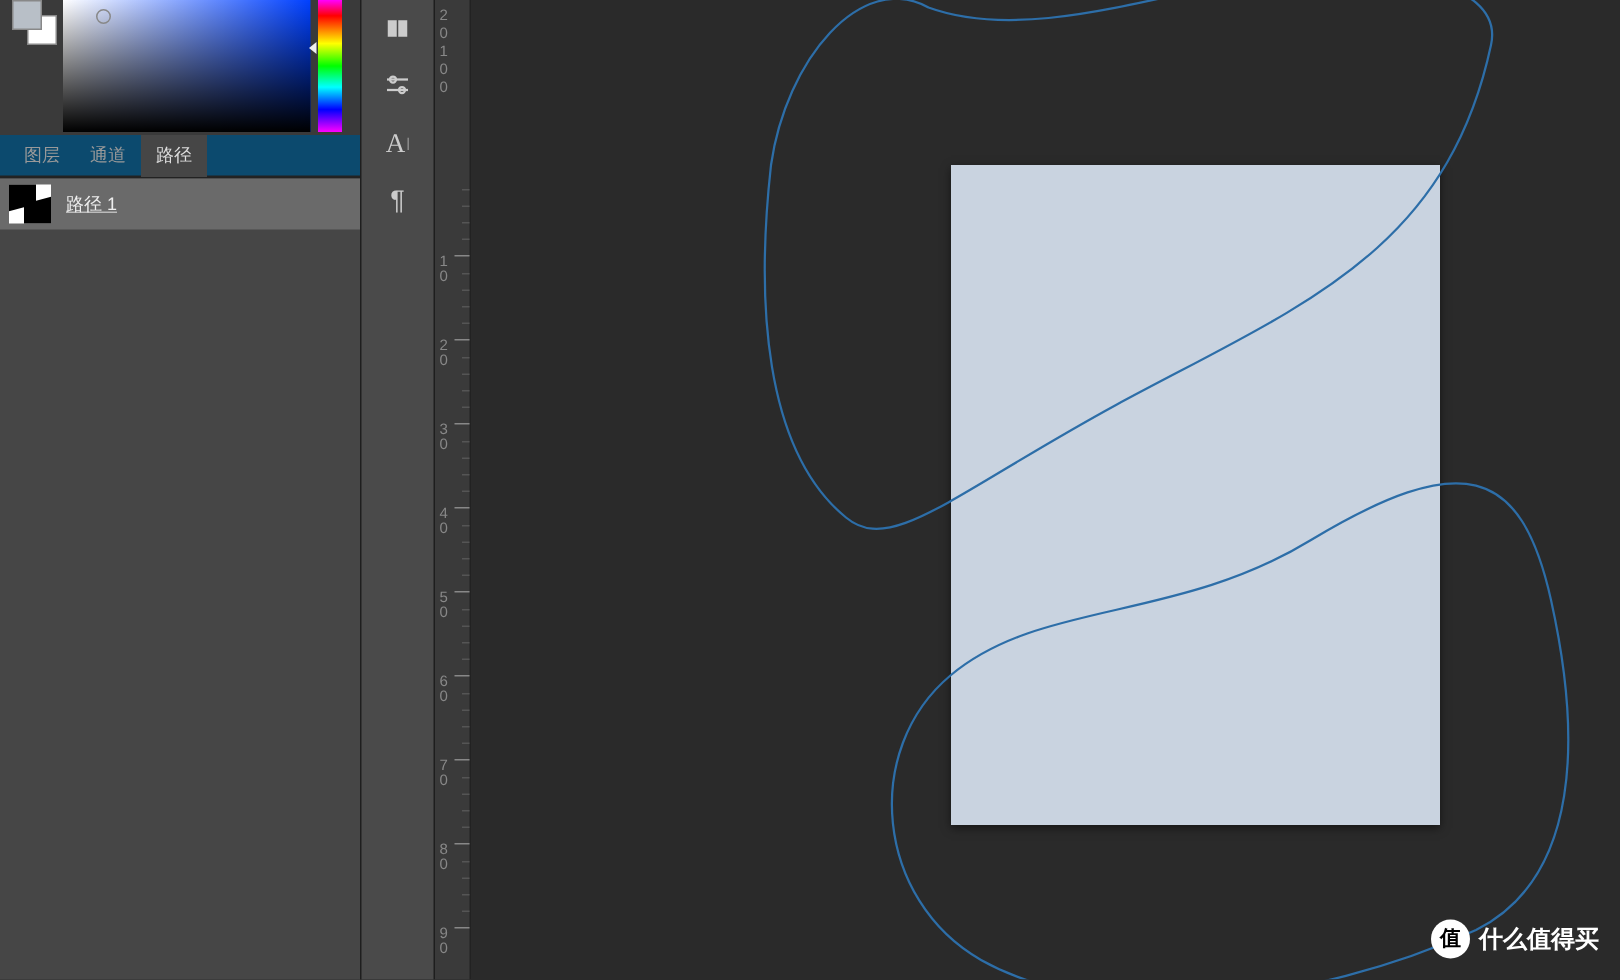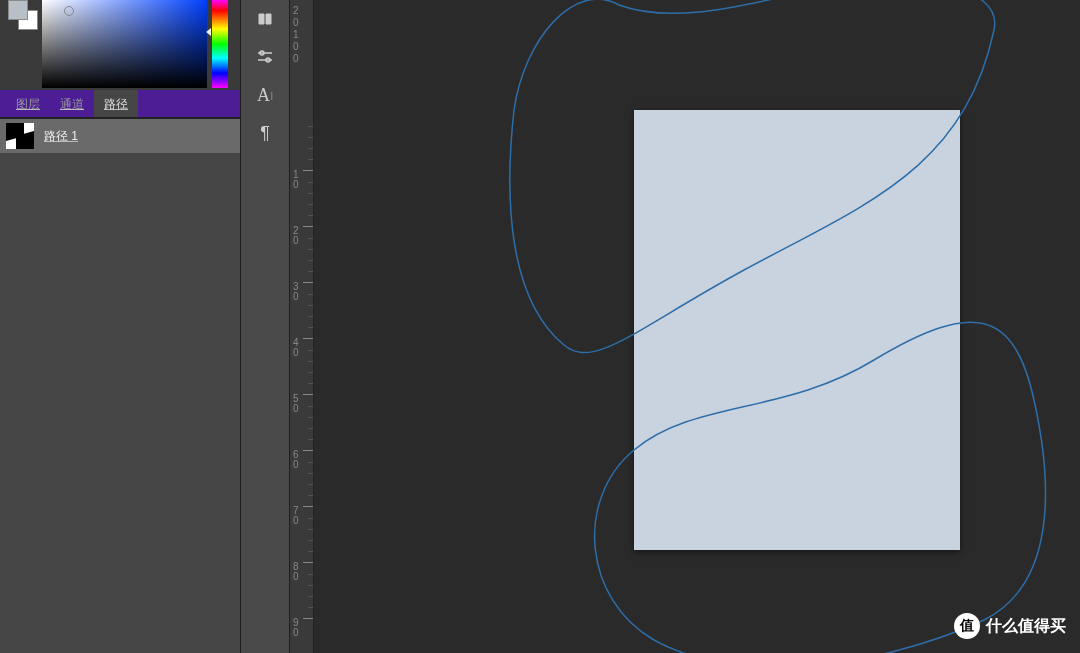--- a/index.html
+++ b/index.html
@@ -74,26 +74,26 @@
   .hue-strip {
     position: absolute;
     left: 212px; top: 0;
     width: 16px; height: 88px;
     background: linear-gradient(to bottom,
       #ff00ff 0%, #ff0000 12%, #ffff00 33%,
       #00ff00 50%, #00ffff 66%, #0000ff 83%, #ff00ff 100%);
   }
   .panel-tabs {
     height: 28px;
-    background: #4c1d95;
-    display: flex;
+    background: #0c4a6e;
+    display: flex;
+    align-items: center;
     padding-left: 6px;
     font-size: 12px;
     border-bottom: 1px solid #222;
-    text-decoration: underline;
   }
   .panel-tab {
     padding: 6px 10px;
     color: #999;
   }
   .panel-tab.active {
     background: #464646;
     color: #ddd;
   }
   .path-list {

